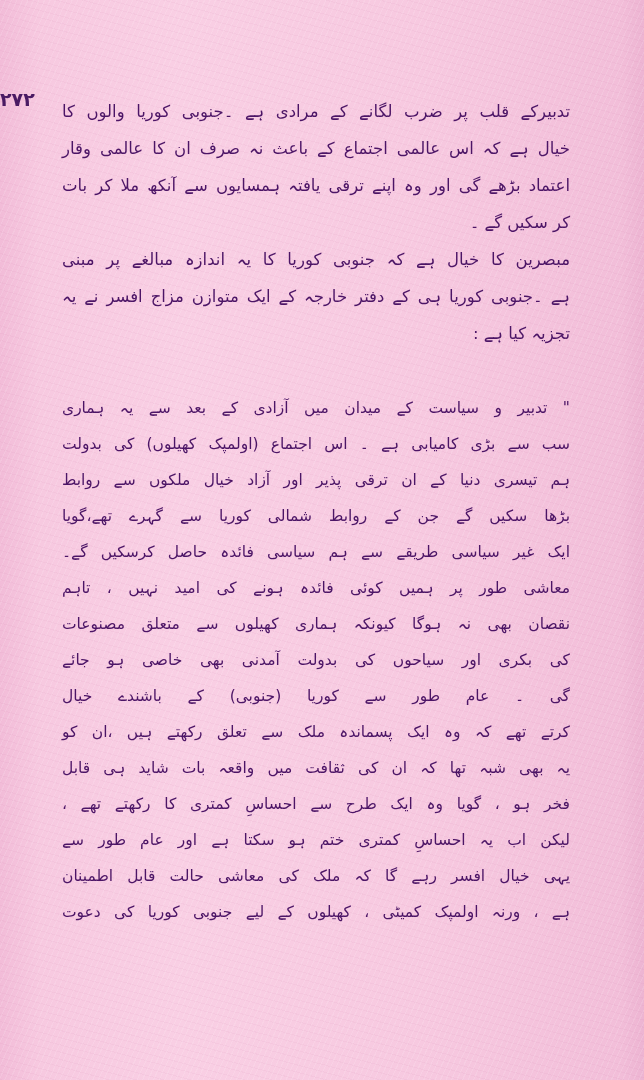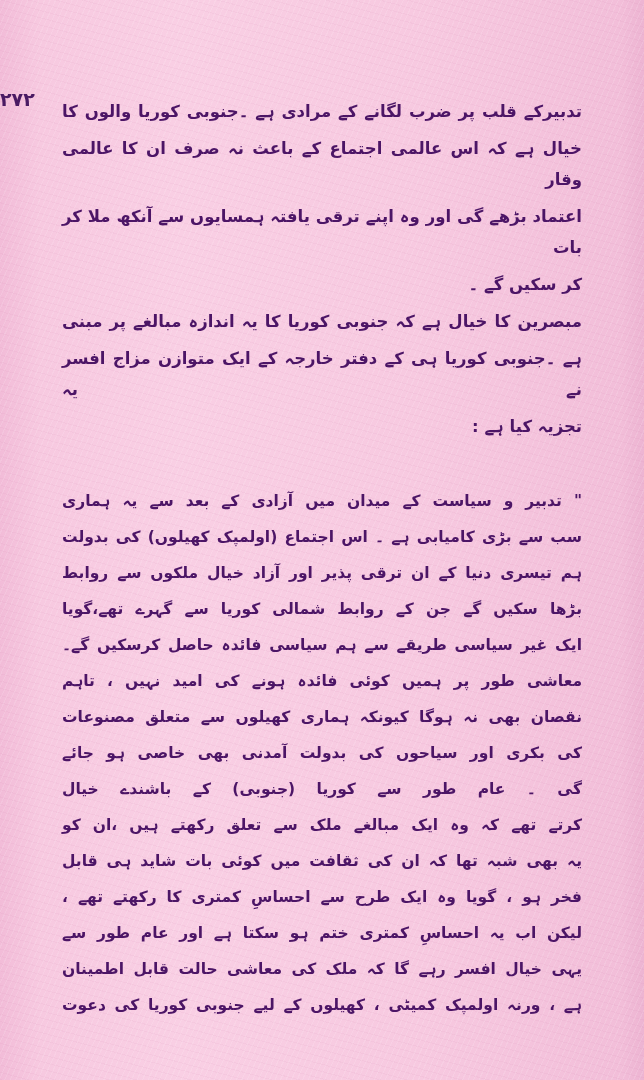--- a/index.html
+++ b/index.html
@@ -56,22 +56,22 @@
   }
   .para {
     font-family: "DejaVu Sans", sans-serif;
     font-size: 16.5px;
     line-height: 31px;
     color: #4c1566;
     direction: rtl;
     unicode-bidi: plaintext;
     text-align: justify;
     text-align-last: justify;
-    margin: 0 0 6px 0;
-    font-weight: 700;
+    margin: 0 12px 6px 0;
+    font-weight: 400;
   }
   .para.last-free {
     text-align-last: right;
   }
   .quote-block {
     margin-top: 20px;
     margin-bottom: 18px;
   }
   .quote-block .para {
     font-size: 15.5px;
@@ -108,22 +108,22 @@
     <div class="quote-block">
       <p class="para">" تدبیر و سیاست کے میدان میں آزادی کے بعد سے یہ ہماری</p>
       <p class="para">سب سے بڑی کامیابی ہے ۔ اس اجتماع (اولمپک کھیلوں) کی بدولت</p>
       <p class="para">ہم تیسری دنیا کے ان ترقی پذیر اور آزاد خیال ملکوں سے روابط</p>
       <p class="para">بڑھا سکیں گے جن کے روابط شمالی کوریا سے گہرے تھے،گویا</p>
       <p class="para">ایک غیر سیاسی طریقے سے ہم سیاسی فائدہ حاصل کرسکیں گے۔</p>
       <p class="para">معاشی طور پر ہمیں کوئی فائدہ ہونے کی امید نہیں ، تاہم</p>
       <p class="para">نقصان بھی نہ ہوگا کیونکہ ہماری کھیلوں سے متعلق مصنوعات</p>
       <p class="para">کی بکری اور سیاحوں کی بدولت آمدنی بھی خاصی ہو جائے</p>
       <p class="para">گی ۔ عام طور سے کوریا (جنوبی) کے باشندے خیال</p>
-      <p class="para">کرتے تھے کہ وہ ایک مبالغے ملک سے تعلق رکھتے ہیں ،ان کو</p>
-      <p class="para">یہ بھی شبہ تھا کہ ان کی ثقافت میں کوئی بات شاید ہی قابل</p>
+      <p class="para">کرتے تھے کہ وہ ایک پسماندہ ملک سے تعلق رکھتے ہیں ،ان کو</p>
+      <p class="para">یہ بھی شبہ تھا کہ ان کی ثقافت میں واقعہ بات شاید ہی قابل</p>
       <p class="para">فخر ہو ، گویا وہ ایک طرح سے احساسِ کمتری کا رکھتے تھے ،</p>
       <p class="para">لیکن اب یہ احساسِ کمتری ختم ہو سکتا ہے اور عام طور سے</p>
       <p class="para">یہی خیال افسر رہے گا کہ ملک کی معاشی حالت قابل اطمینان</p>
       <p class="para">ہے ، ورنہ اولمپک کمیٹی ، کھیلوں کے لیے جنوبی کوریا کی دعوت</p>
 
     </div>
 
   </div>
 </div>
 

